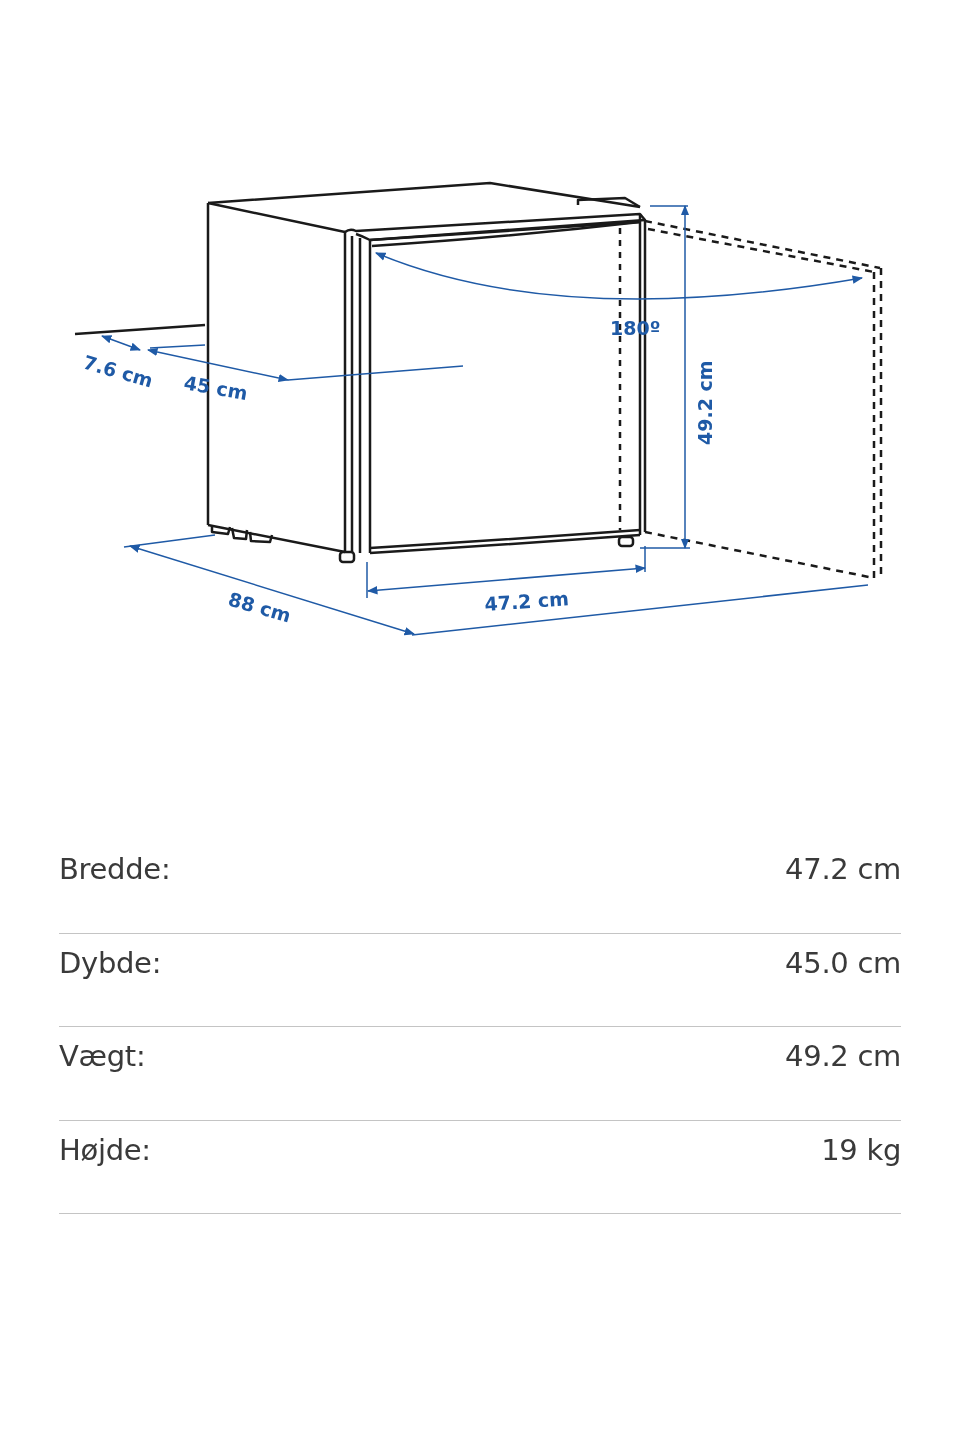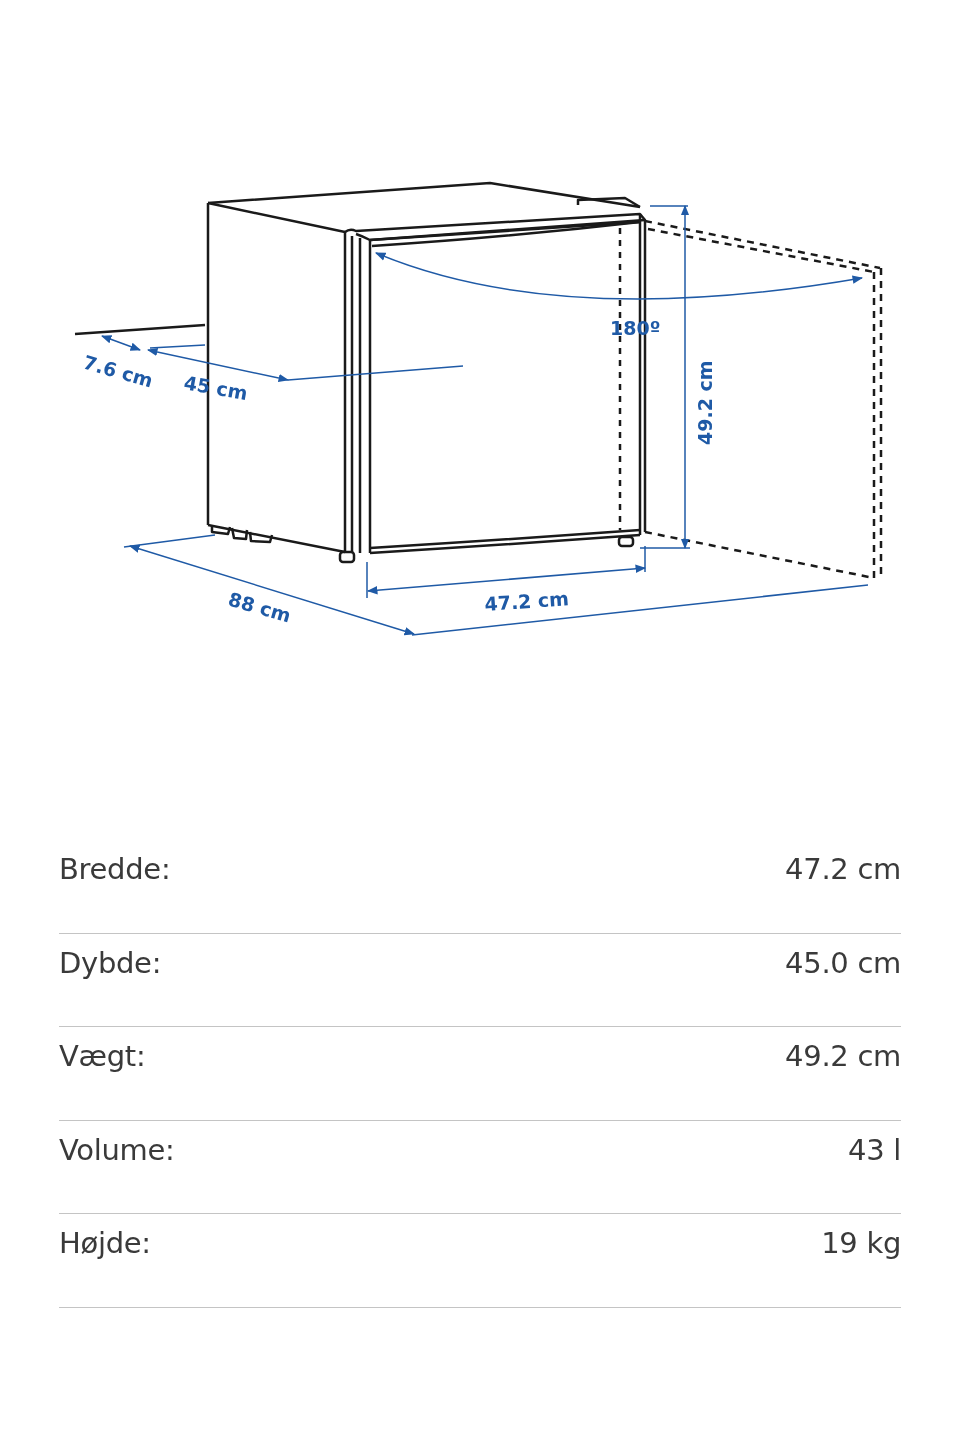--- a/index.html
+++ b/index.html
@@ -156,20 +156,16 @@
   </div>
   <div class="spec-row">
     <span class="spec-label">Dybde:</span>
     <span class="spec-value">45.0 cm</span>
   </div>
   <div class="spec-row">
     <span class="spec-label">Vægt:</span>
     <span class="spec-value">49.2 cm</span>
   </div>
   <div class="spec-row">
-    <span class="spec-label">Volume:</span>
-    <span class="spec-value">43 l</span>
-  </div>
-  <div class="spec-row">
     <span class="spec-label">Højde:</span>
     <span class="spec-value">19 kg</span>
   </div>
 </div>
 
 </body></html>

